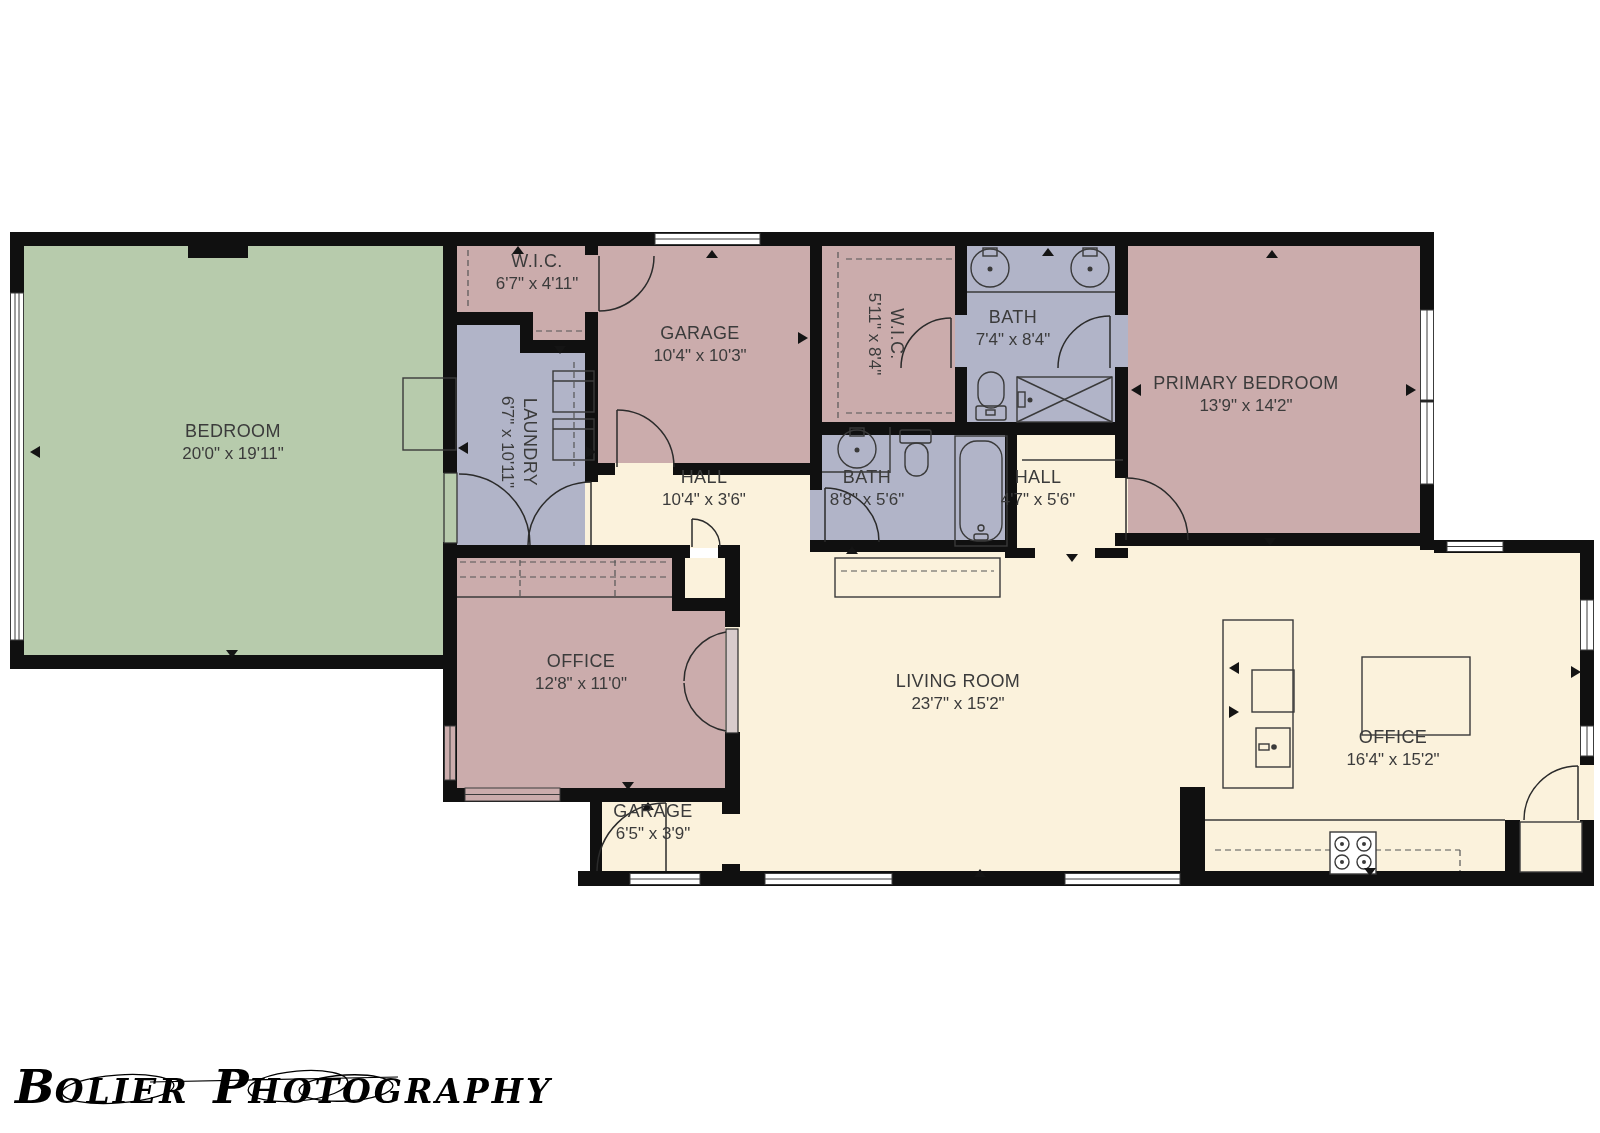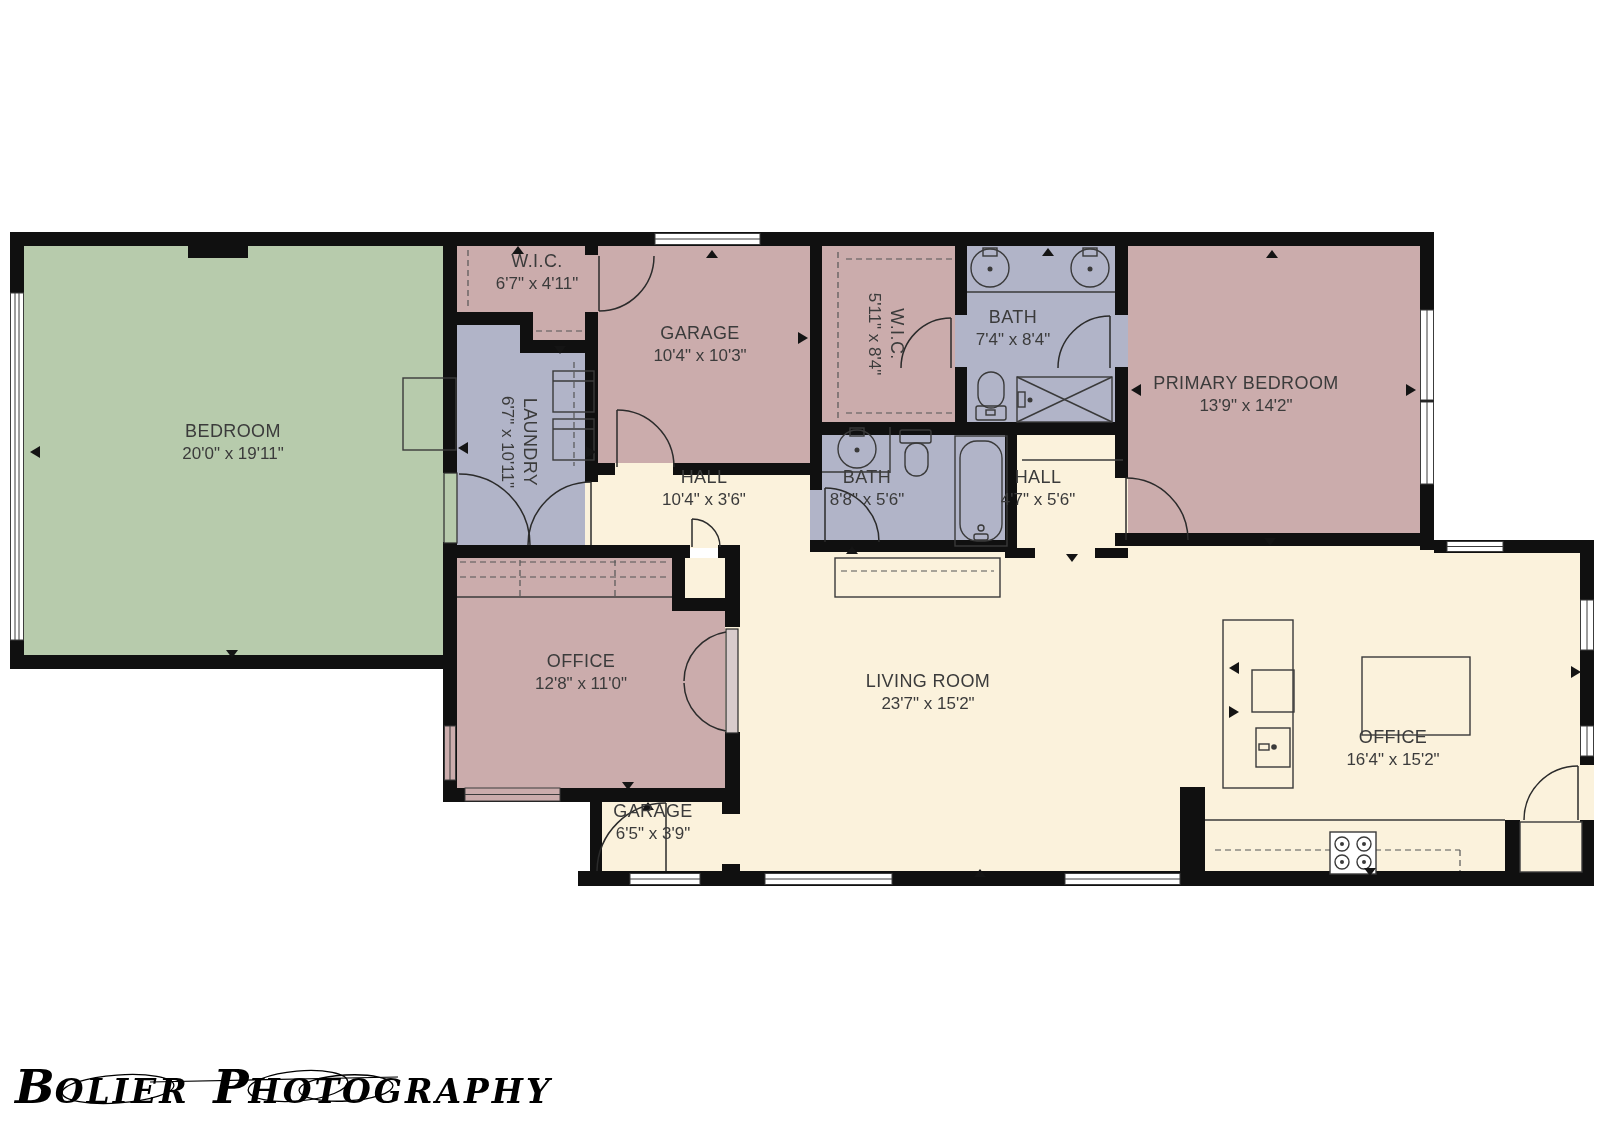--- a/index.html
+++ b/index.html
@@ -321,21 +321,21 @@
       <div class="dm">8'8" x 5'6"</div>
   </div>
   <div class="lbl" style="left:1038px;top:466px">
     <div class="nm">HALL</div>
       <div class="dm">4'7" x 5'6"</div>
   </div>
   <div class="lbl" style="left:581px;top:650px">
     <div class="nm">OFFICE</div>
       <div class="dm">12'8" x 11'0"</div>
   </div>
-  <div class="lbl" style="left:928px;top:670px">
+  <div class="lbl" style="left:958px;top:670px">
     <div class="nm">LIVING ROOM</div>
       <div class="dm">23'7" x 15'2"</div>
   </div>
   <div class="lbl" style="left:1393px;top:726px">
     <div class="nm">OFFICE</div>
       <div class="dm">16'4" x 15'2"</div>
   </div>
   <div class="lbl" style="left:653px;top:800px">
     <div class="nm">GARAGE</div>
       <div class="dm">6'5" x 3'9"</div>

